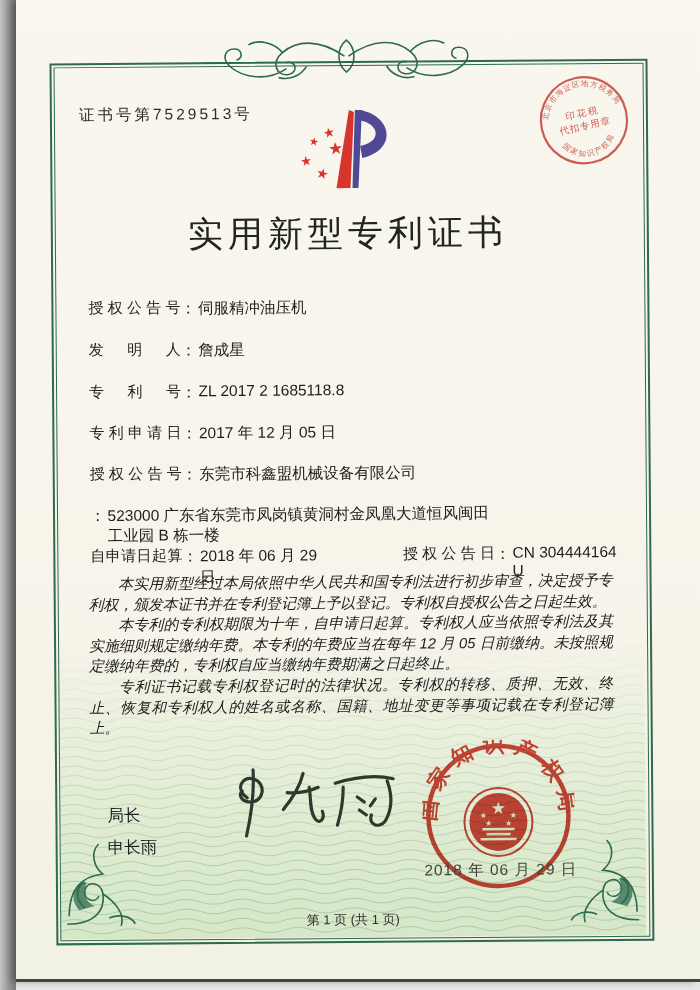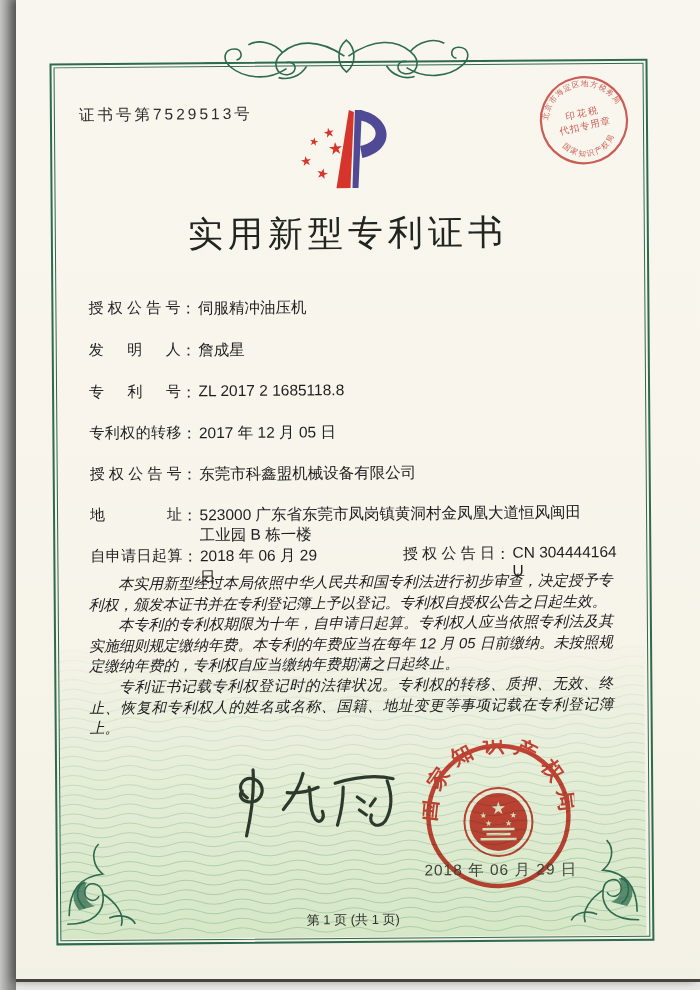--- a/index.html
+++ b/index.html
@@ -173,31 +173,30 @@
         <span class="lbl">发明人</span>
           <span class="colon">：</span>
         <span class="val">詹成星</span>
       </div>
       <div class="row" style="top:381px;">
         <span class="lbl">专利号</span>
           <span class="colon">：</span>
         <span class="val">ZL 2017 2 1685118.8</span>
       </div>
       <div class="row" style="top:422px;">
-        <span class="lbl">专利权的转移</span>
+        <span class="lbl">专利申请日</span>
           <span class="colon">：</span>
         <span class="val">2017 年 12 月 05 日</span>
       </div>
       <div class="row" style="top:463px;">
         <span class="lbl">授权公告号</span>
           <span class="colon">：</span>
         <span class="val">东莞市科鑫盟机械设备有限公司</span>
       </div>
       <div class="row" style="top:504px;">
-        <span class="lbl">地址</span>
           <span class="colon">：</span>
         <span class="val2"><span>523000 广东省东莞市凤岗镇黄洞村金凤凰大道恒风闽田</span><br>
         <span>工业园 B 栋一楼</span></span>
       </div>
       <div class="row-split">
         <span style="display:flex;">
           <span class="lbl">自申请日起算</span>
             <span class="colon">：</span>
           <span class="val">2018 年 06 月 29 日</span>
         </span>
@@ -207,20 +206,24 @@
           <span class="val">CN 304444164 U</span>
         </span>
       </div>
 
       <div class="body-text">
         <p>本实用新型经过本局依照中华人民共和国专利法进行初步审查，决定授予专利权，颁发本证书并在专利登记簿上予以登记。专利权自授权公告之日起生效。</p>
         <p>本专利的专利权期限为十年，自申请日起算。专利权人应当依照专利法及其实施细则规定缴纳年费。本专利的年费应当在每年 12 月 05 日前缴纳。未按照规定缴纳年费的，专利权自应当缴纳年费期满之日起终止。</p>
         <p>专利证书记载专利权登记时的法律状况。专利权的转移、质押、无效、终止、恢复和专利权人的姓名或名称、国籍、地址变更等事项记载在专利登记簿上。</p>
       </div>
 
+      <div class="signer">
+        <div>局长</div>
+        <div>申长雨</div>
+      </div>
 
       <svg class="signature" viewBox="0 0 190 95">
         <g fill="none" stroke="#2c3a2e" stroke-width="3.2" stroke-linecap="round">
           <path d="M30,34 C18,26 24,12 36,15 C50,19 47,40 31,38 C24,37 21,31 25,27"></path>
           <path d="M36,6 C37,24 35,46 29,72"></path>
           <path d="M86,10 C83,22 76,34 66,46"></path>
           <path d="M70,29 C80,30 92,28 101,24"></path>
           <path d="M92,24 C94,36 92,48 98,56 C102,61 108,56 105,48"></path>
           <path d="M118,20 C138,14 160,12 176,16"></path>
           <path d="M126,24 C126,38 123,52 120,62"></path>

